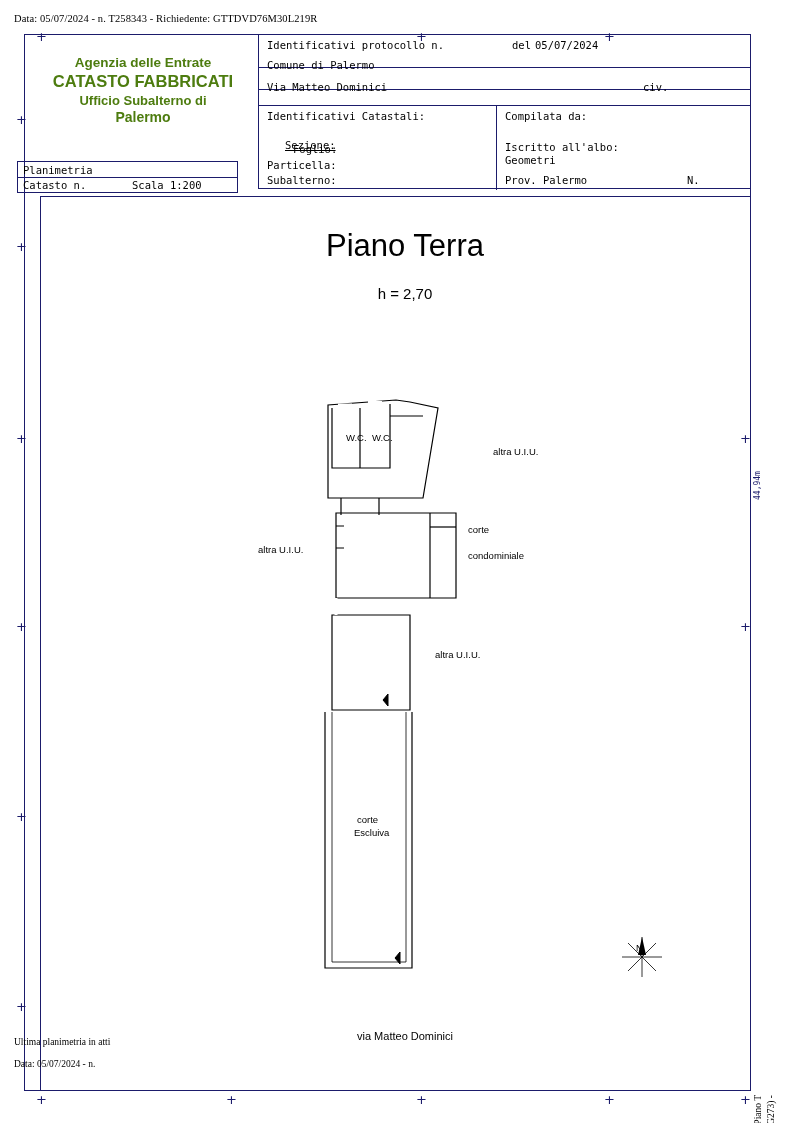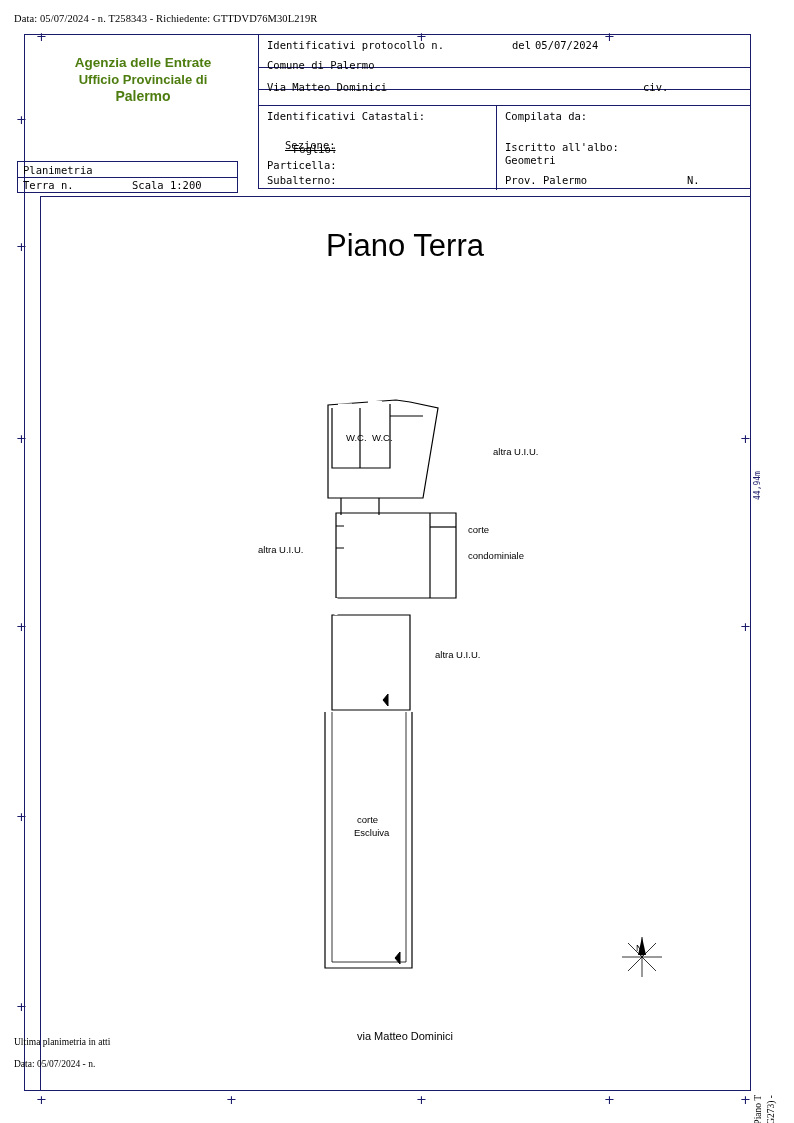--- a/index.html
+++ b/index.html
@@ -236,28 +236,29 @@
   <div class="tick" style="left:36px; top:1093px;">+</div>
   <div class="tick" style="left:226px; top:1093px;">+</div>
   <div class="tick" style="left:416px; top:1093px;">+</div>
   <div class="tick" style="left:604px; top:1093px;">+</div>
   <div class="tick" style="left:740px; top:1093px;">+</div>
 
   <div class="outer-frame"></div>
 
   <div class="agency">
     <div class="l1">Agenzia delle Entrate</div>
-    <div class="l3">Ufficio Provinciale di</div>
+    <div class="l2">CATASTO FABBRICATI</div>
+    <div class="l3">Ufficio Subalterno di</div>
     <div class="l4">Palermo</div>
   </div>
 
   <div class="plan-box">
     <div class="mid"></div>
     <div class="t" style="left:5px; top:2px;">Planimetria</div>
-    <div class="t" style="left:5px; top:17px;">Terra n.</div>
+    <div class="t" style="left:5px; top:17px;">Catasto n.</div>
     <div class="t" style="left:114px; top:17px;">Scala 1:200</div>
   </div>
 
   <div class="cartiglio">
     <div class="hline" style="top:32px;"></div>
     <div class="hline" style="top:54px;"></div>
     <div class="hline" style="top:70px;"></div>
     <div class="vline" style="left:237px; top:70px; height:85px;"></div>
 
     <div class="cart-txt" style="left:8px; top:4px;">Identificativi protocollo n.</div>
@@ -277,20 +278,21 @@
     <div class="cart-txt" style="left:246px; top:75px;">Compilata da:</div>
     <div class="cart-txt" style="left:246px; top:106px;">Iscritto all'albo:</div>
     <div class="cart-txt" style="left:246px; top:119px;">Geometri</div>
     <div class="cart-txt" style="left:246px; top:139px;">Prov. Palermo</div>
     <div class="cart-txt" style="left:428px; top:139px;">N.</div>
   </div>
 
   <div class="draw-frame"></div>
 
   <div class="floor-title">Piano Terra</div>
+  <div class="floor-height">h = 2,70</div>
 
   <svg class="plan-svg" width="280" height="610" viewBox="0 0 280 610">
     <g fill="none" stroke="#000" stroke-width="1.2">
 
       <path d="M 88 25 L 88 118 L 183 118 L 198 28 L 170 22 L 156 20 L 88 25 Z"></path>
 
       <path d="M 92 28 L 92 88 L 150 88 L 150 24"></path>
       <path d="M 120 28 L 120 88"></path>
       <path d="M 150 36 L 183 36"></path>
 

